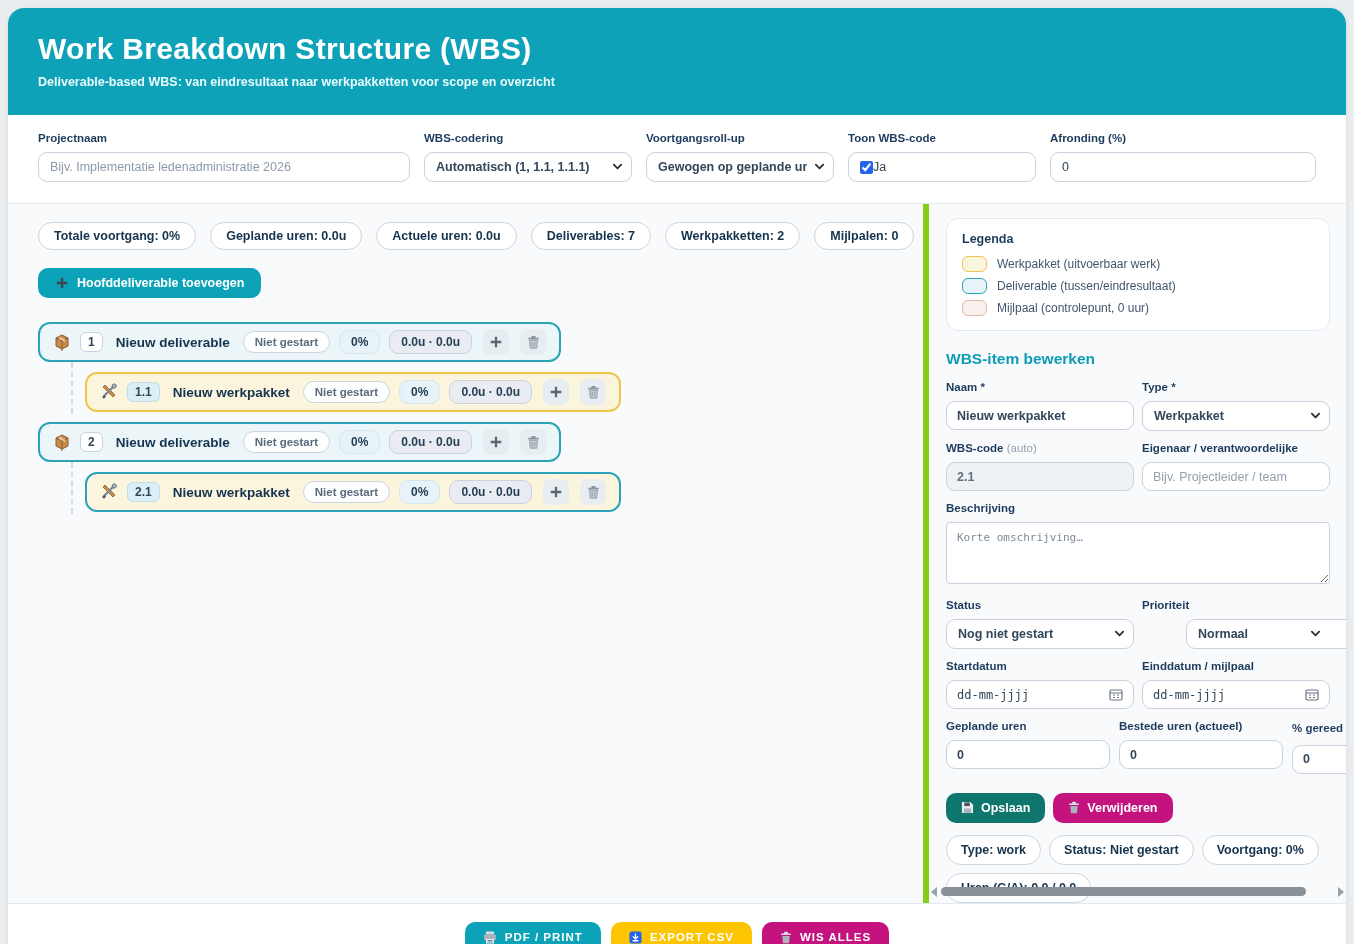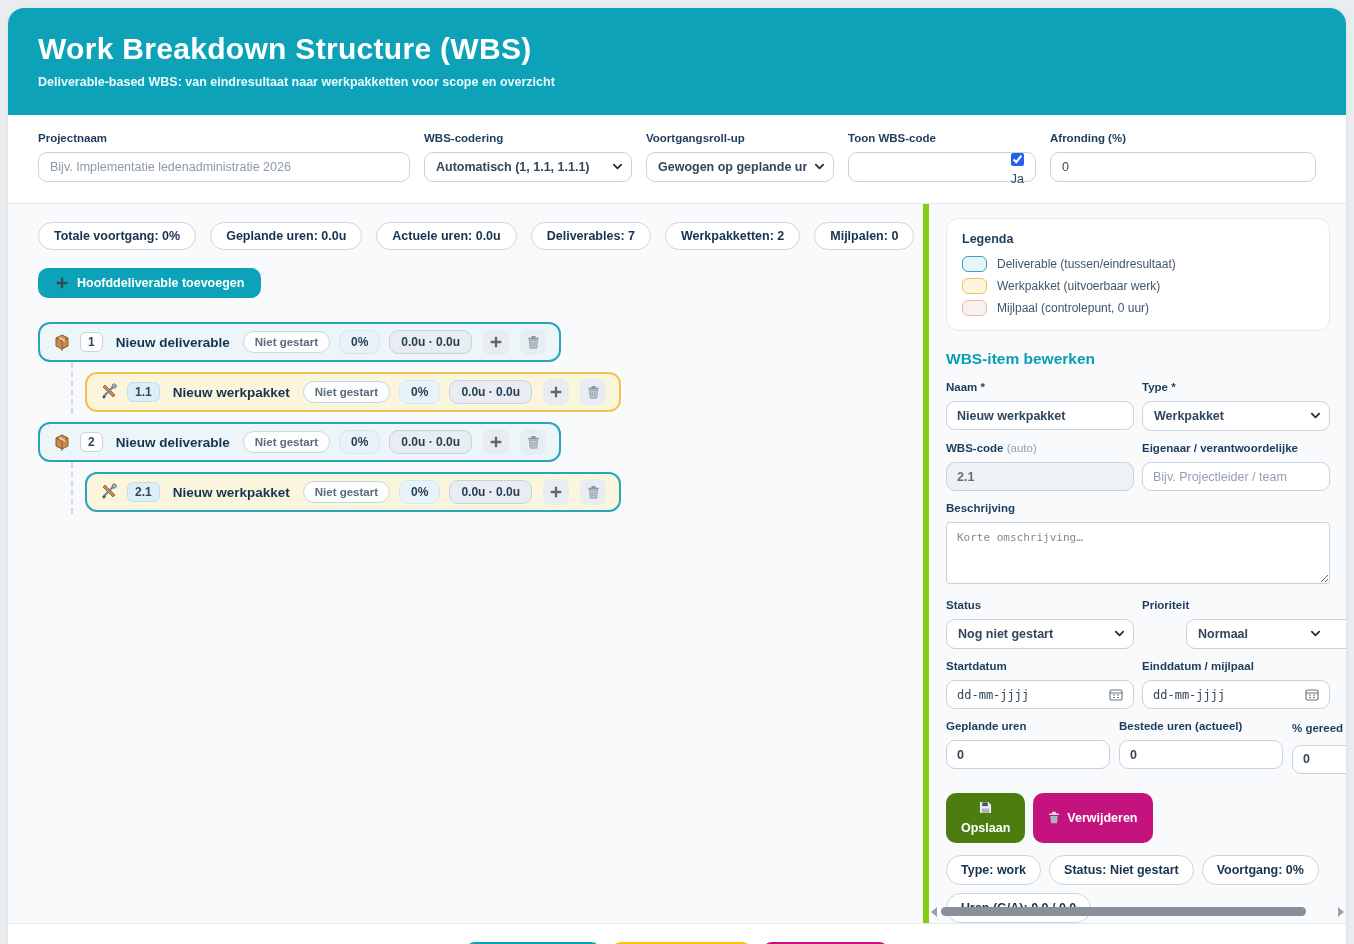--- a/index.html
+++ b/index.html
@@ -15,21 +15,21 @@
 
   
   .toolbar { display:flex; gap:14px; padding:17px 30px 21px; background:#fff; border-bottom:1px solid #e6ebf0; }
   .field label, .flabel { display:block; font-size:11.5px; font-weight:800; color:#1d3c5d; margin-bottom:8px; }
   .tb-input, .selwrap select, .boxlike { height:30px; width:100%; border:1px solid #c9d2dc; border-radius:9px;
       background:#fff; font-size:12.5px; color:#33475a; padding:0 11px; font-family:inherit; }
   .tb-input::placeholder { color:#8d9aa8; }
   .selwrap { position:relative; }
   .selwrap select { appearance:none; -webkit-appearance:none; padding-right:26px; font-weight:600; }
   .selwrap .chev { position:absolute; right:9px; top:9px; pointer-events:none; display:flex; }
-  .boxlike { display:flex; align-items:flex-end; gap:6px; font-size:12.5px;flex-direction:column; }
+  .boxlike { display:flex; align-items:center; font-size:12.5px; }
   .boxlike input[type=checkbox] { width:13px; height:13px; accent-color:#2563eb; }
   .w-project{width:372px;} .w-coding{width:208px;} .w-rollup{width:188px;} .w-show{width:188px;} .w-round{flex:1;}
 
   
   .main { display:flex; background:#f8fafc; border-bottom:1px solid #e4e9f0; flex:1; }
   .left { flex:1; padding:18px 0 0 30px; min-width:0; }
   .panel { width:423px; border-left:6px solid #84cc16; padding:14px 0 0 17px; overflow:hidden; position:relative; }
 
   
   .stats { display:flex; gap:14px; flex-wrap:wrap; }
@@ -77,21 +77,21 @@
   .auto { color:#94a1af; font-weight:400; }
   textarea.ed-area { width:384px; height:62px; border:1px solid #c9d2dc; border-radius:4px; resize:vertical;
        padding:8px 10px; font-family:"DejaVu Sans Mono",monospace; font-size:11px; color:#33475a; background:#fff; }
   textarea.ed-area::placeholder { color:#7d8b99; }
   .ed-date { display:flex; align-items:center; justify-content:space-between;
        font-family:"DejaVu Sans Mono",monospace; font-size:12px; font-weight:400; color:#33475a; }
   .pctlabel { max-width:92px; line-height:1.45; }
   .btnrow { display:flex; gap:8px; margin:19px 0 12px; }
   .btn { display:inline-flex; align-items:center; gap:7px; border:none; border-radius:10px; padding:8px 15px;
          color:#fff; font-weight:800; font-size:12.5px; cursor:pointer; font-family:inherit; }
-  .btn.teal { background:#4d7c0f;flex-direction:column; } .btn.mag { background:#c4137e; }
+  .btn.teal { background:#0f766e; } .btn.mag { background:#c4137e; }
   .badges { display:flex; flex-wrap:wrap; gap:8px; width:384px; }
   .badge { background:#fff; border:1px solid #ccd6df; border-radius:999px; padding:7px 14px;
            font-size:12.5px; font-weight:800; color:#16334e; }
 
   
   .hscroll { position:absolute; left:2px; right:2px; bottom:4px; height:14px; display:flex; align-items:center; gap:4px; }
   .harrow { width:0; height:0; border-top:5px solid transparent; border-bottom:5px solid transparent; }
   .harrow.l { border-right:6px solid #9aa1a8; } .harrow.r { border-left:6px solid #9aa1a8; }
   .htrack { flex:1; height:9px; position:relative; }
   .hthumb { position:absolute; left:0; top:0; height:9px; width:93%; background:#8a9097; border-radius:5px; }
@@ -295,26 +295,26 @@
         </div>
 
       </div>
     </div>
 
     <div class="panel">
 
       <div class="legend">
         <h3>Legenda</h3>
         <div class="lrow">
+          <span class="lsw" style="background:#fcf5dd;border-color:#f1c44d"></span>
+          <span class="ltxt">Werkpakket (uitvoerbaar werk)</span>
+        </div>
+        <div class="lrow">
           <span class="lsw" style="background:#e7f3f8;border-color:#2aa7bc"></span>
           <span class="ltxt">Deliverable (tussen/eindresultaat)</span>
-        </div>
-        <div class="lrow">
-          <span class="lsw" style="background:#fcf5dd;border-color:#f1c44d"></span>
-          <span class="ltxt">Werkpakket (uitvoerbaar werk)</span>
         </div>
         <div class="lrow">
           <span class="lsw" style="background:#f8f1ee;border-color:#e5b9aa"></span>
           <span class="ltxt">Mijlpaal (controlepunt, 0 uur)</span>
         </div>
       </div>
 
       <div class="ed-title">WBS-item bewerken</div>
 
       <div class="g2">

